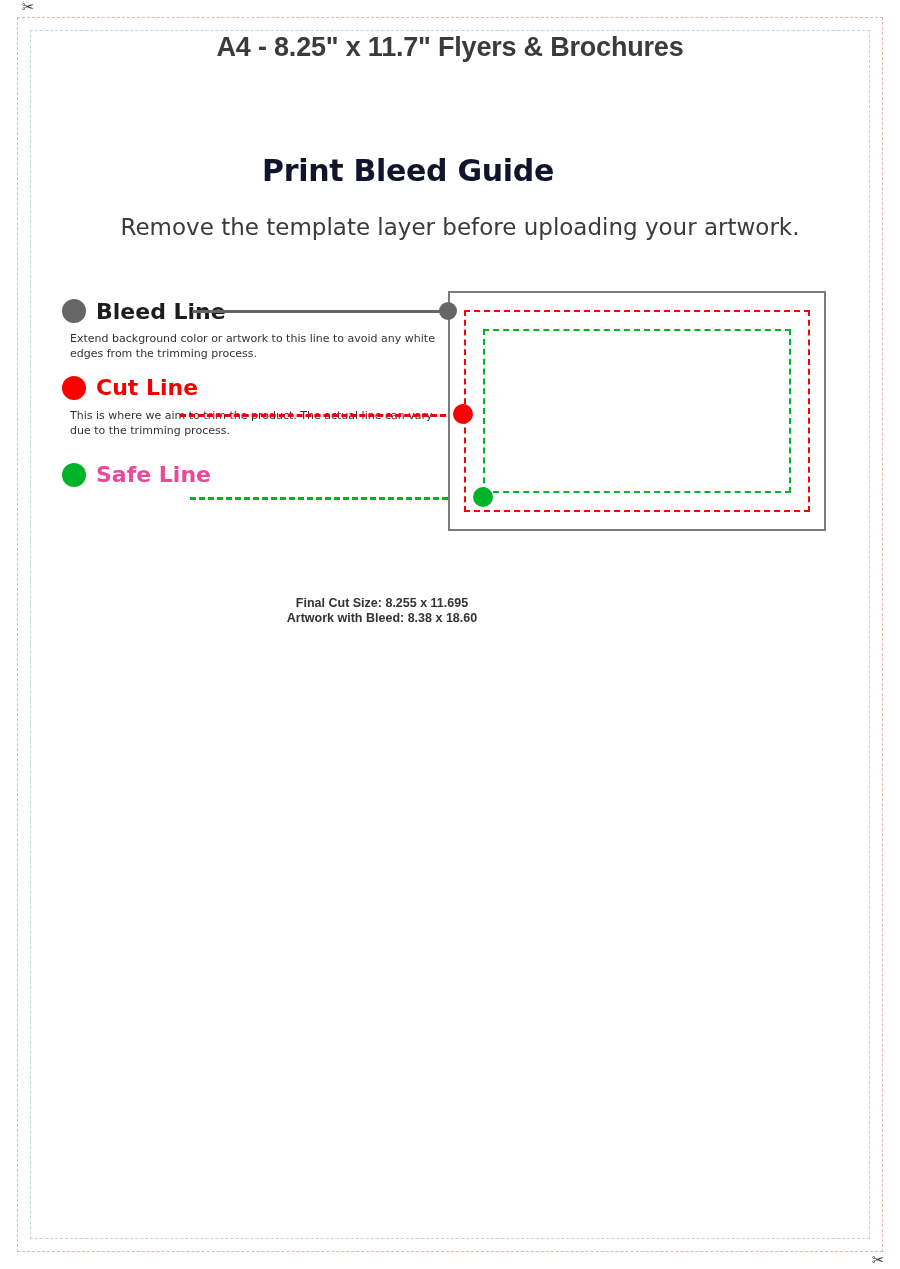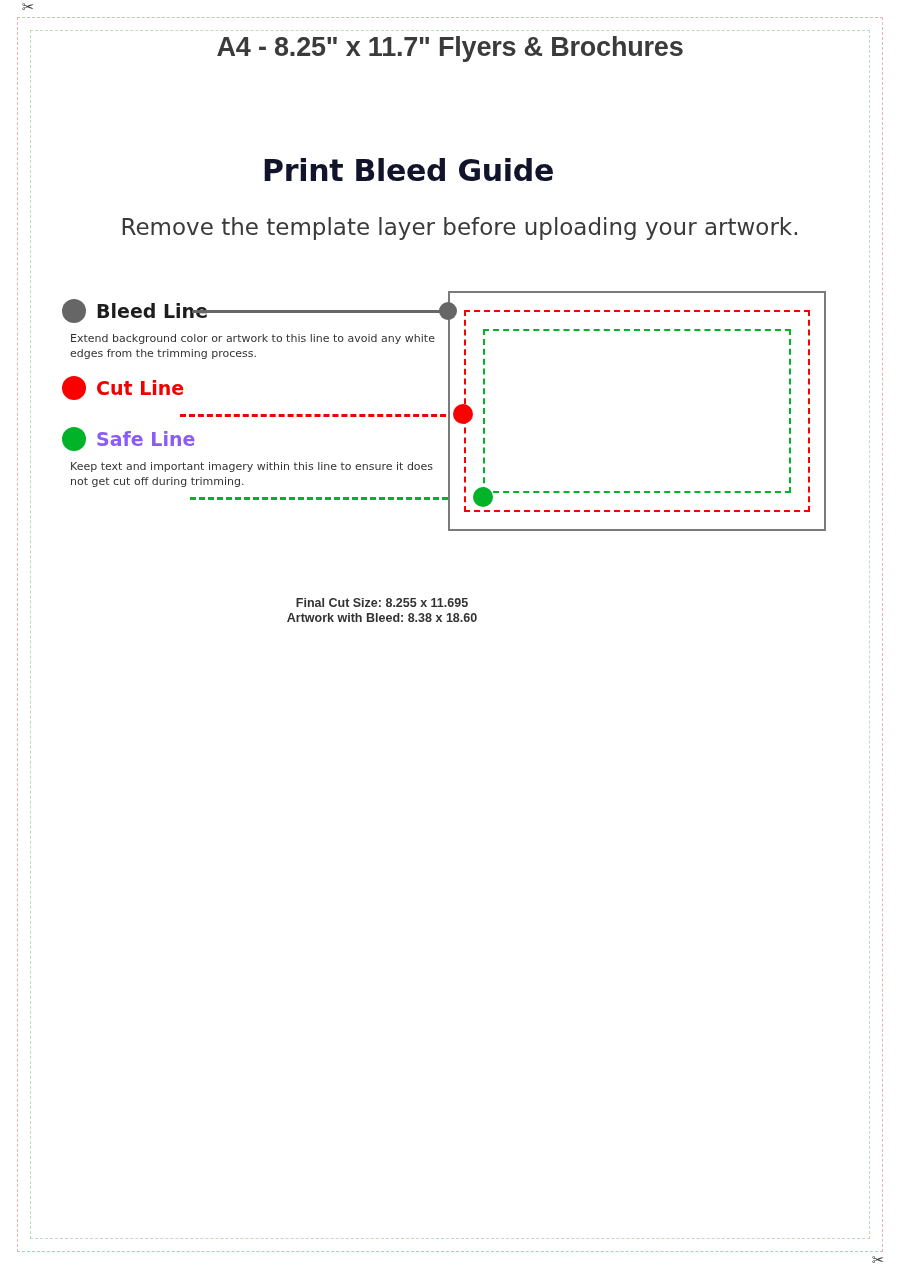--- a/index.html
+++ b/index.html
@@ -99,26 +99,26 @@
     flex:0 0 24px;
   }
   .dot-bleed { background:#666666; }
   .dot-cut   { background:#fb0000; }
   .dot-safe  { background:#00b329; }
 
   .legend-label {
     margin-left:10px;
     font-family:"DejaVu Sans", sans-serif;
     font-weight:bold;
-    font-size:19px;
+    font-size:22px;
     white-space:nowrap;
   }
   .label-bleed { color:#1d1d1d; }
   .label-cut   { color:#f20000; }
-  .label-safe  { color:#8b5cf6; }
+  .label-safe  { color:#ec4899; }
 
   .legend-desc {
     margin-top:5px;
     margin-left:8px;
     font-family:"DejaVu Sans", sans-serif;
     font-size:11px;
     line-height:1.40;
     color:#333333;
     max-width:370px;
   }
@@ -228,28 +228,28 @@
         <span class="legend-label label-bleed">Bleed Line</span>
       </div>
       <div class="legend-desc">Extend background color or artwork to this line to avoid any white edges from the trimming process.</div>
     </div>
 
     <div class="legend-row row-cut">
       <div class="legend-head">
         <span class="dot dot-cut"></span>
         <span class="legend-label label-cut">Cut Line</span>
       </div>
+      <div class="legend-desc">This is where we aim to trim the product. The actual line can vary due to the trimming process.</div>
     </div>
 
     <div class="legend-row row-safe">
       <div class="legend-head">
         <span class="dot dot-safe"></span>
         <span class="legend-label label-safe">Safe Line</span>
       </div>
-      <div class="legend-desc">Keep text and important imagery within this line to ensure it does not get cut off during trimming.</div>
     </div>
 
   </div>
 
   <div class="connector conn-bleed"></div>
   <div class="connector conn-cut"></div>
   <div class="connector conn-safe"></div>
 
   <div class="diagram">
     <div class="diagram-cut"></div>

